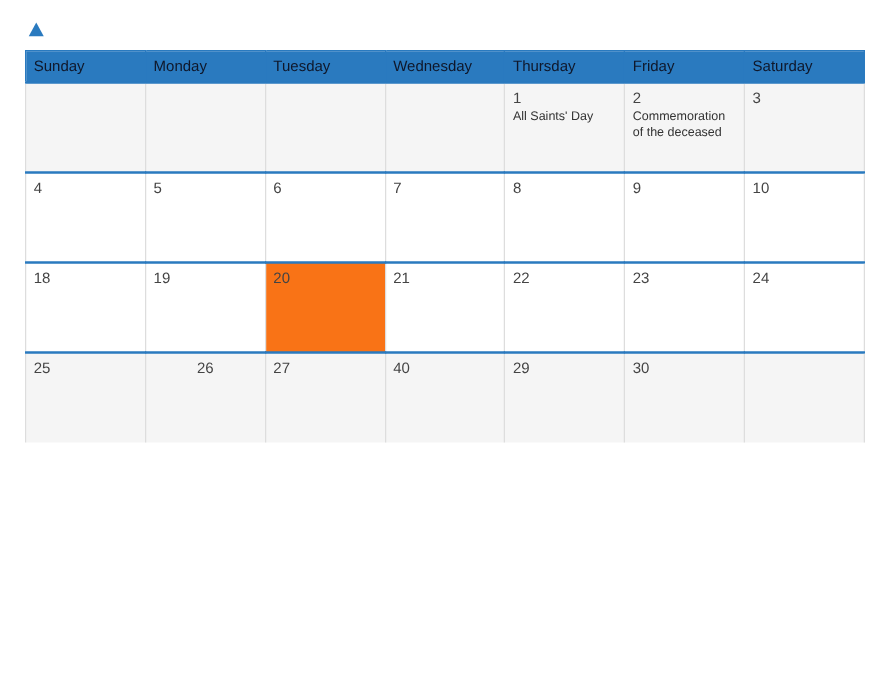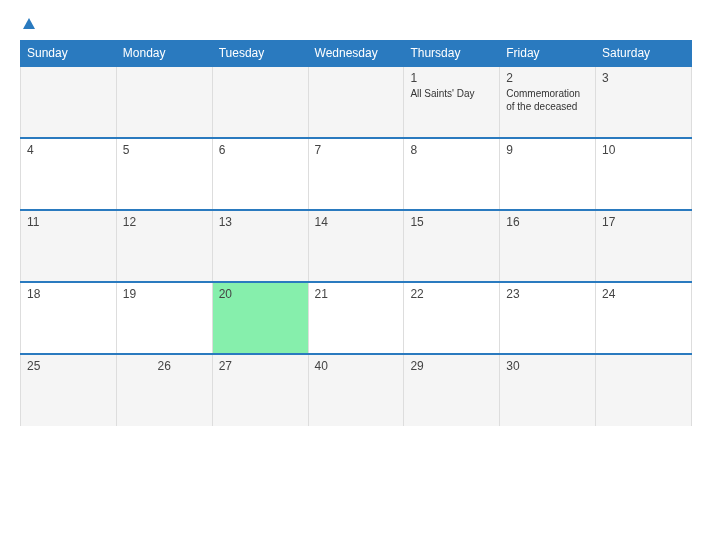--- a/index.html
+++ b/index.html
@@ -36,21 +36,21 @@
       min-width: 90px;
     }
     .calendar {
       width: 100%;
       border-collapse: collapse;
     }
     .calendar thead tr {
       background: #2a7abf;
     }
     .calendar thead th {
-      color: #ffffff;
+      color: #0f172a;
       font-size: 12px;
       font-weight: normal;
       padding: 5px 6px;
       text-align: left;
       border: 1px solid #2a7abf;
     }
     .calendar tbody tr {
       border-top: 2px solid #2a7abf;
     }
     .calendar tbody td {
@@ -174,50 +174,27 @@
             <span class="day-num">8</span>
           </td>
           <td style="background: rgb(255, 255, 255);">
             <span class="day-num">9</span>
           </td>
           <td style="background: rgb(255, 255, 255);">
             <span class="day-num">10</span>
           </td>
         </tr>
         <tr>
-          <td style="background: rgb(245, 245, 245);">
-            <span class="day-num">11</span>
-          </td>
-          <td style="background: rgb(245, 245, 245);">
-            <span class="day-num">12</span>
-          </td>
-          <td style="background: rgb(245, 245, 245);">
-            <span class="day-num">13</span>
-          </td>
-          <td style="background: rgb(245, 245, 245);">
-            <span class="day-num">14</span>
-          </td>
-          <td style="background: rgb(245, 245, 245);">
-            <span class="day-num">15</span>
-          </td>
-          <td style="background: rgb(245, 245, 245);">
-            <span class="day-num">16</span>
-          </td>
-          <td style="background: rgb(245, 245, 245);">
-            <span class="day-num">17</span>
-          </td>
-        </tr>
-        <tr>
           <td style="background: rgb(255, 255, 255);">
             <span class="day-num">18</span>
           </td>
           <td style="background: rgb(255, 255, 255);">
             <span class="day-num">19</span>
           </td>
-          <td style="background: #86efac;">
+          <td style="background: #f97316;">
             <span class="day-num">20</span>
           </td>
           <td style="background: rgb(255, 255, 255);">
             <span class="day-num">21</span>
           </td>
           <td style="background: rgb(255, 255, 255);">
             <span class="day-num">22</span>
           </td>
           <td style="background: rgb(255, 255, 255);">
             <span class="day-num">23</span>

